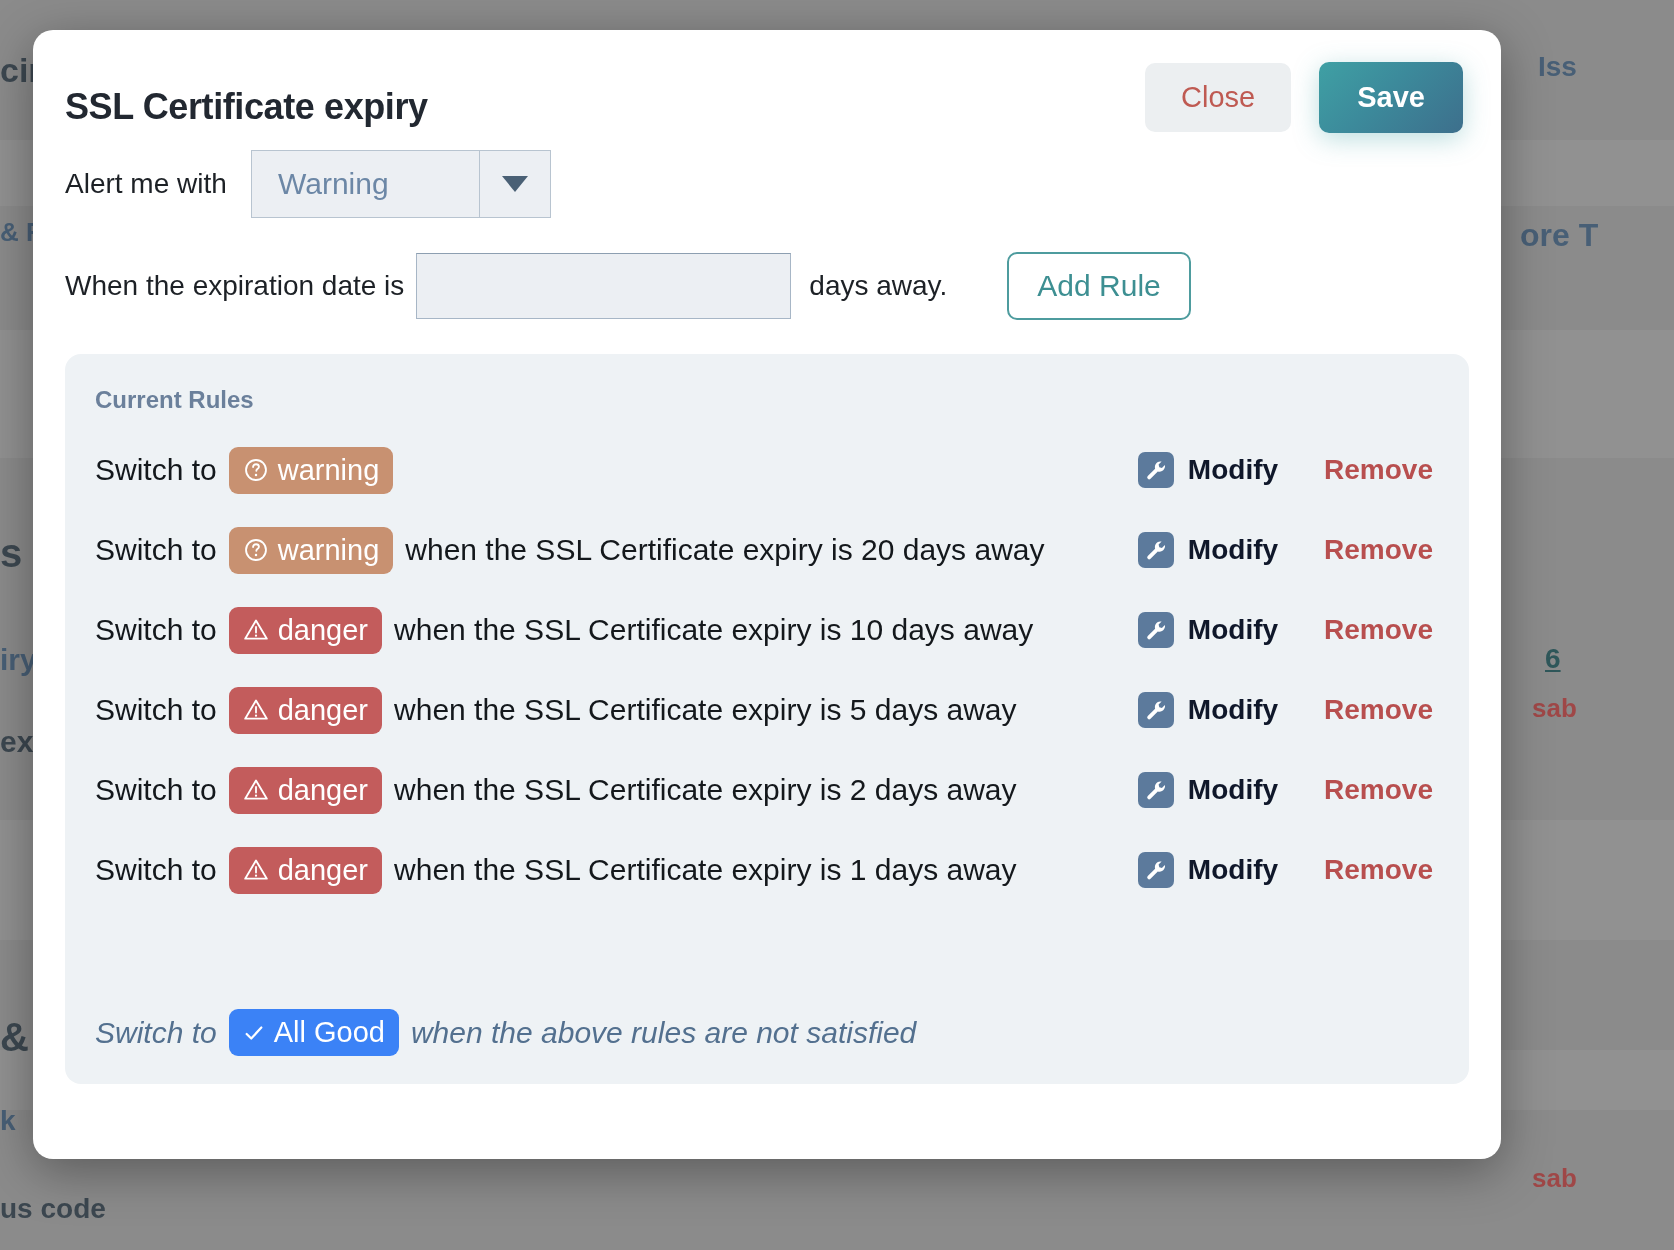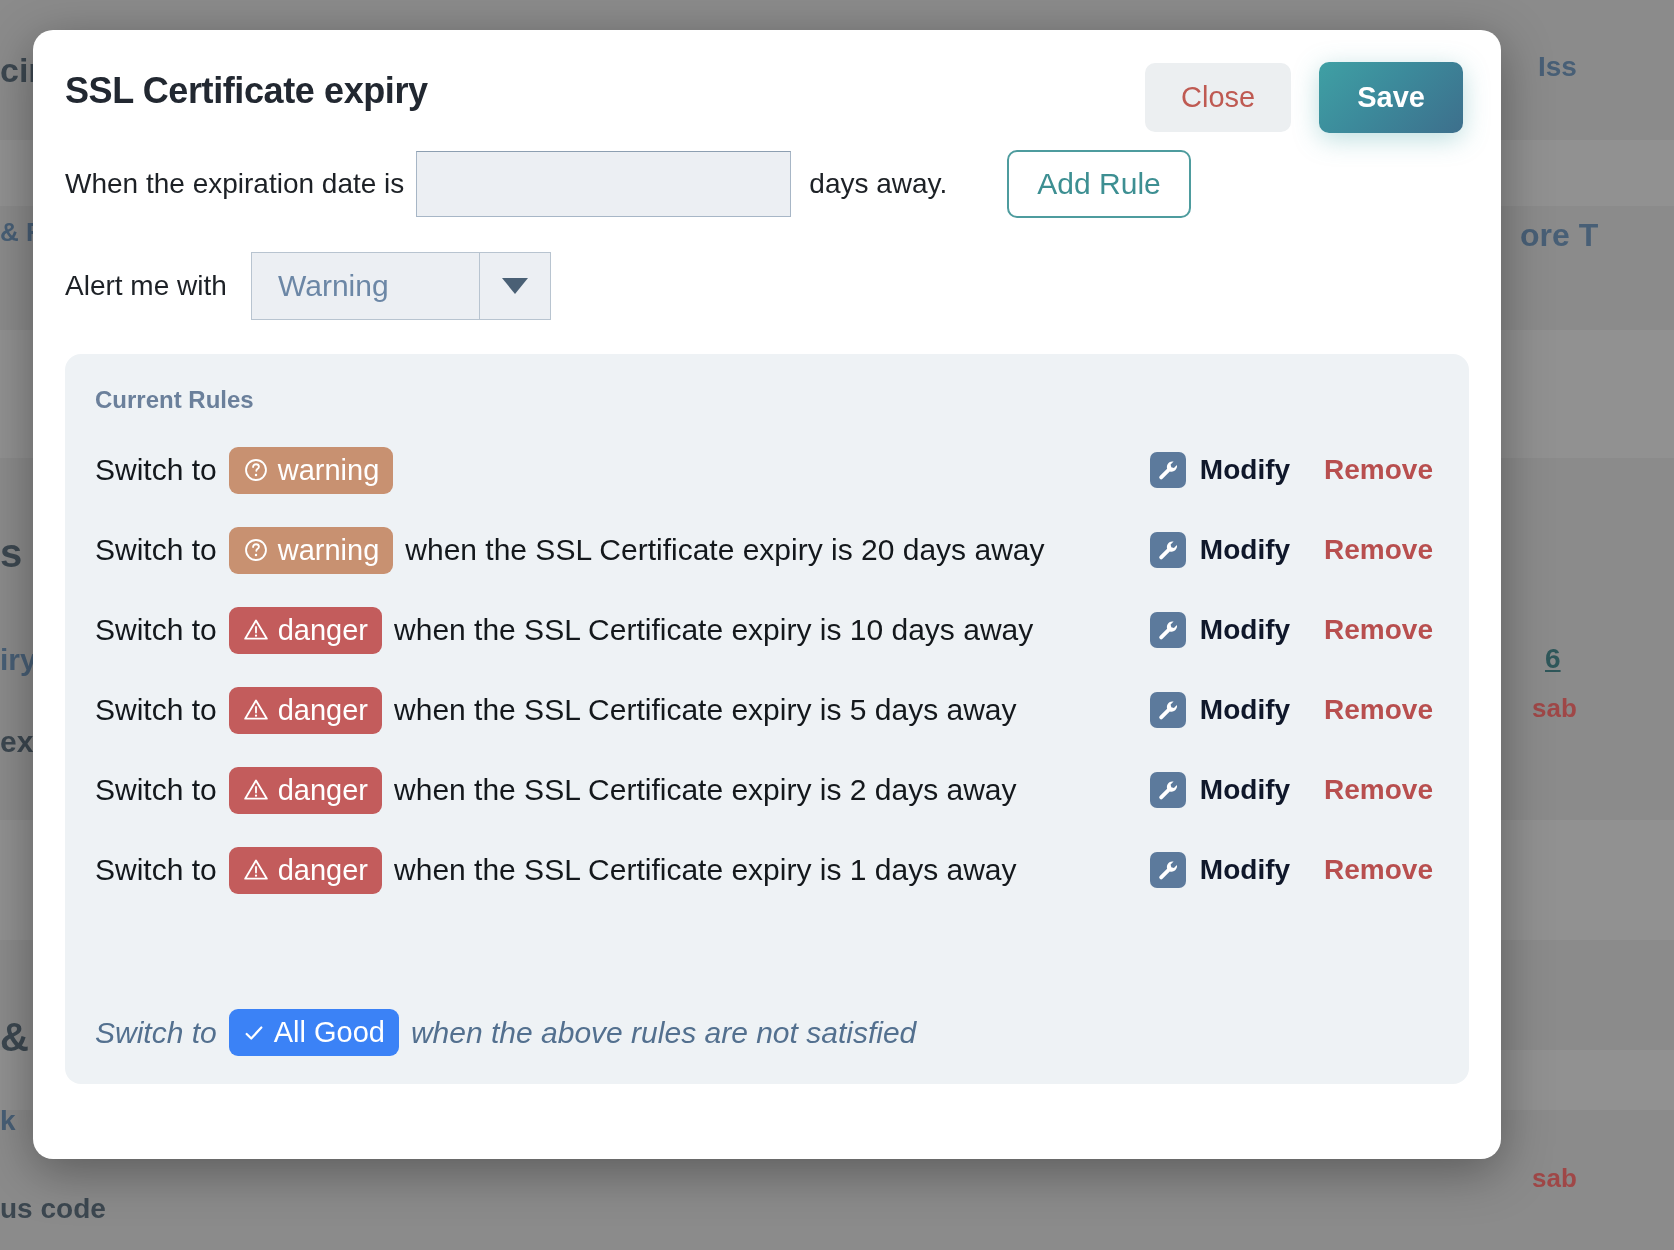--- a/index.html
+++ b/index.html
@@ -44,21 +44,21 @@
   }
 
   .modal-header {
     display: flex; align-items: flex-start; justify-content: space-between;
     padding: 32px 38px 0 32px;
     height: 120px;
   }
   .modal-title {
     font-size: 36px; font-weight: bold; color: #222831;
     letter-spacing: -0.4px;
-    margin-top: 8px;
+    margin-top: 24px;
   }
   .header-actions { display: flex; align-items: center; gap: 28px; }
 
   .btn-close {
     background: #eceff1;
     color: #bf5a52;
     border: none;
     border-radius: 10px;
     font-size: 29px;
     padding: 18px 36px;
@@ -193,21 +193,21 @@
     border-radius: 7px;
     display: flex; align-items: center; justify-content: center;
   }
   .modify-link {
     font-size: 28px; font-weight: bold; color: #0f172a;
     cursor: pointer;
   }
   .remove-link {
     font-size: 28px; font-weight: bold; color: #b84f4f;
     cursor: pointer;
-    margin-left: 8px;
+    margin-left: 20px;
   }
   .action-group { display: flex; align-items: center; gap: 14px; }
 
   .fallback-row {
     position: absolute;
     left: 30px; bottom: 28px;
     display: flex; align-items: center;
     font-size: 30px;
     font-style: italic;
     color: #53708f;
@@ -243,34 +243,34 @@
     <div class="modal-title">SSL Certificate expiry</div>
     <div class="header-actions">
       <button class="btn-close">Close</button>
       <button class="btn-save">Save</button>
     </div>
   </div>
 
   <div class="form-area">
 
     <div class="form-row">
-      <div class="form-label">When the expiration date is</div>
-      <input class="days-input" type="text" placeholder="" style="">
-      <div class="days-suffix">days away.</div>
-      <button class="btn-addrule">Add Rule</button>
-    </div>
-
-    <div class="form-row">
       <div class="form-label label-alert">Alert me with</div>
       <div class="select-wrap">
         <div class="select-box">Warning</div>
         <div class="select-arrow">
           <span class="caret"></span>
         </div>
       </div>
+    </div>
+
+    <div class="form-row">
+      <div class="form-label">When the expiration date is</div>
+      <input class="days-input" type="text" placeholder="" style="">
+      <div class="days-suffix">days away.</div>
+      <button class="btn-addrule">Add Rule</button>
     </div>
 
   </div>
 
   <div class="rules-panel">
     <div class="rules-title">Current Rules</div>
     <div id="rules-list">
         <div class="rule-row">
           <div class="rule-text">
             <span class="rule-prefix">Switch to</span>

